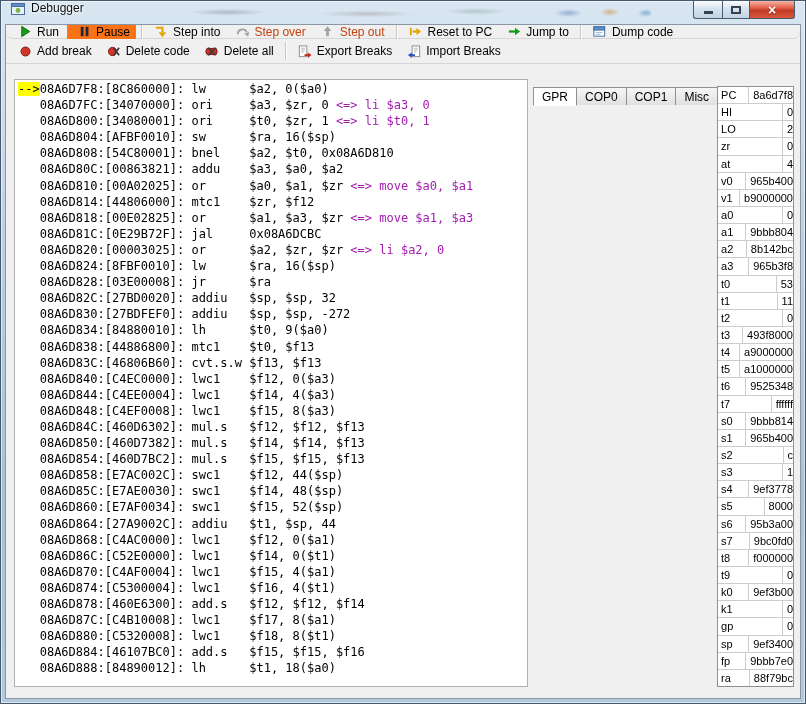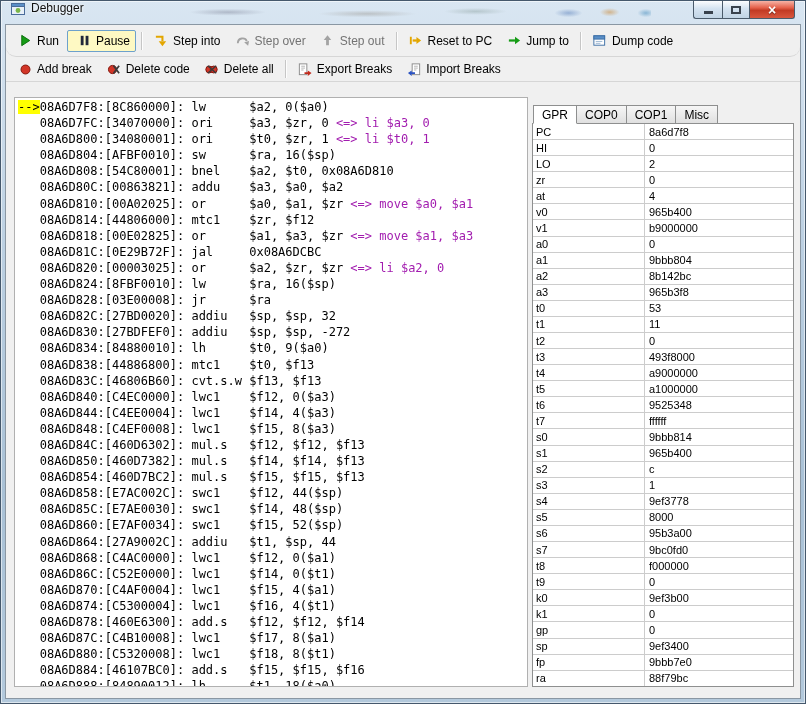--- a/index.html
+++ b/index.html
@@ -32,38 +32,38 @@
   .wc.max{width:27px;border-right:none;}
   .wc.close{width:46px;border-radius:0 0 3px 0;
       background:linear-gradient(#f6b3a6,#e4604a 40%,#c23a24 55%,#d9563e);}
   .glyph-min{width:9px;height:3px;background:#39424d;}
   .glyph-max{width:10px;height:8px;border:2px solid #39424d;}
   .glyph-close{color:#fff;font-size:14px;font-weight:bold;line-height:1;text-shadow:0 1px 1px rgba(0,0,0,.45);}
   
   .client{height:calc(100% - 23px);background:#f0f0f0;border:1px solid #8a97a3;display:flex;flex-direction:column;overflow:hidden;}
   
   .toolbar{display:flex;align-items:center;padding:1px 4px;background:#f0f0f0;border-bottom:1px solid #d6d6d6;}
-  .toolbar.t1{height:32px;border-radius:10px;}
+  .toolbar.t1{height:14px;border-radius:10px;}
   .toolbar.t2{height:25px;}
   .tb-btn{display:flex;align-items:center;gap:4px;padding:2px 5px;margin:0 1px;border:1px solid transparent;border-radius:2px;font-size:12px;color:#000;cursor:default;white-space:nowrap;}
-  .tb-btn.pressed{background:#fef9c3;border-color:#6da1cc;padding-left:8px;}
-  .tb-btn.disabled{color:#737373;}
+  .tb-btn.pressed{background:#f97316;border-color:#6da1cc;padding-left:8px;}
+  .tb-btn.disabled{color:#c2410c;}
   .tb-ic{width:16px;height:16px;display:inline-flex;align-items:center;justify-content:center;}
   .tb-ic svg{width:15px;height:15px;}
   .tb-sep{width:1px;height:18px;background:#c6c6c6;box-shadow:1px 0 0 #fdfdfd;margin:0 4px;}
   
   .content{flex:1;display:flex;padding:15px 6px 11px 8px;gap:4px;overflow:hidden;}
   .disasm{flex:1;background:#fff;border:1px solid #b0b0b0;overflow:hidden;
     font-family:"DejaVu Sans Mono",monospace;font-size:12px;color:#000;padding:1px 0 10px 3px;}
   .dline{white-space:pre;height:16.1px;line-height:16.1px;}
   .marker{white-space:pre;}
   .marker.cur{background:#ffff00;}
   .alt{color:#a21caf;}
   
-  .regpanel{width:262px;margin-top:7px;display:flex;flex-direction:column;overflow:hidden;}
+  .regpanel{width:262px;margin-top:7px;display:flex;overflow:hidden;}
   .tabs{display:flex;height:19px;align-items:flex-end;padding-left:1px;}
   .tab{font-size:12px;height:18px;padding:2px 8px 0;border:1px solid #8e8f8f;border-bottom:none;
        background:linear-gradient(#f6f6f6,#e0e0e0);margin-right:-1px;cursor:default;position:relative;}
   .tab.active{background:#fff;height:19px;z-index:2;margin-bottom:-1px;border-bottom:1px solid #fff;}
   .regtable{flex:1;background:#fff;border:1px solid #8e8f8f;display:flex;flex-direction:column;font-size:11px;overflow:hidden;}
   .reg-row{flex:1;display:flex;border-bottom:1px solid #cccccc;min-height:0;align-items:stretch;}
   .reg-row:last-child{border-bottom:none;}
   .reg-name{width:112px;border-right:1px solid #cccccc;padding-left:3px;display:flex;align-items:center;}
   .reg-val{flex:1;padding-left:4px;display:flex;align-items:center;}
 </style>

